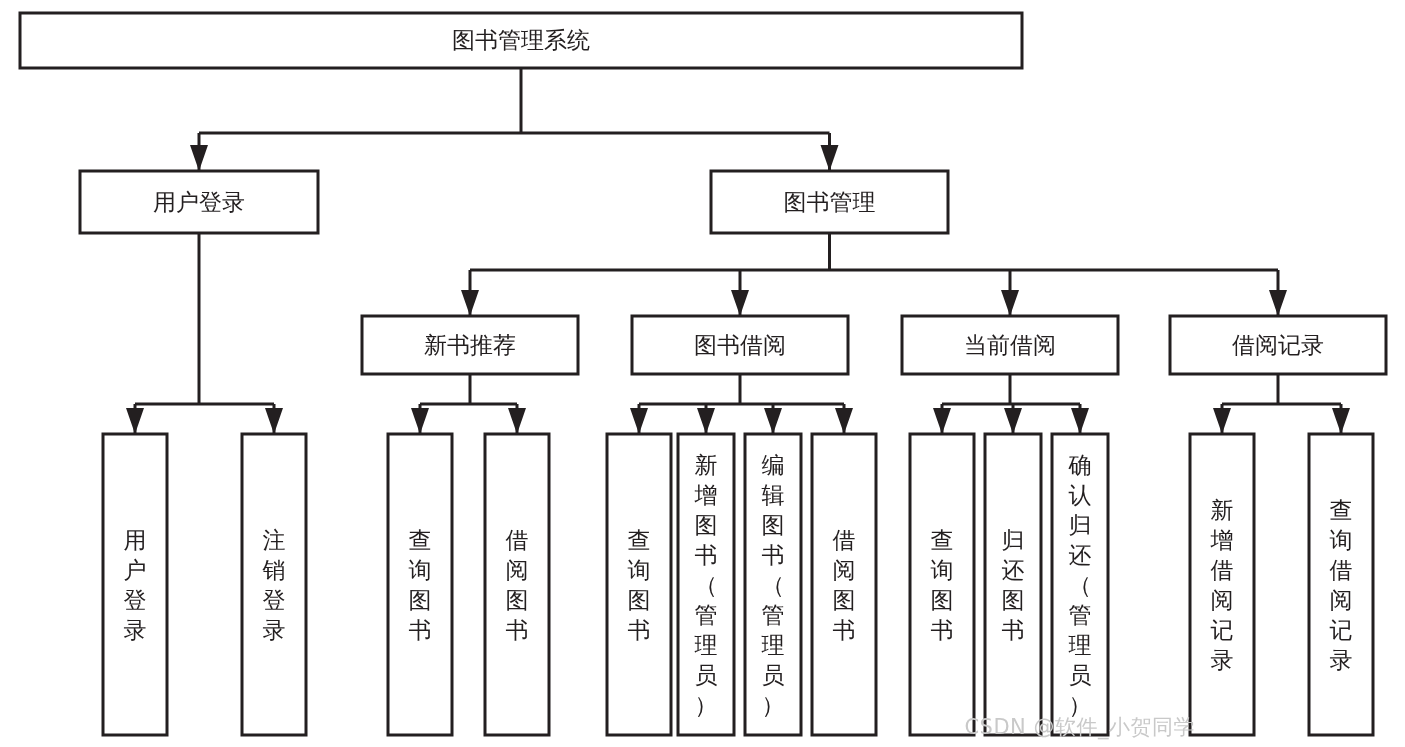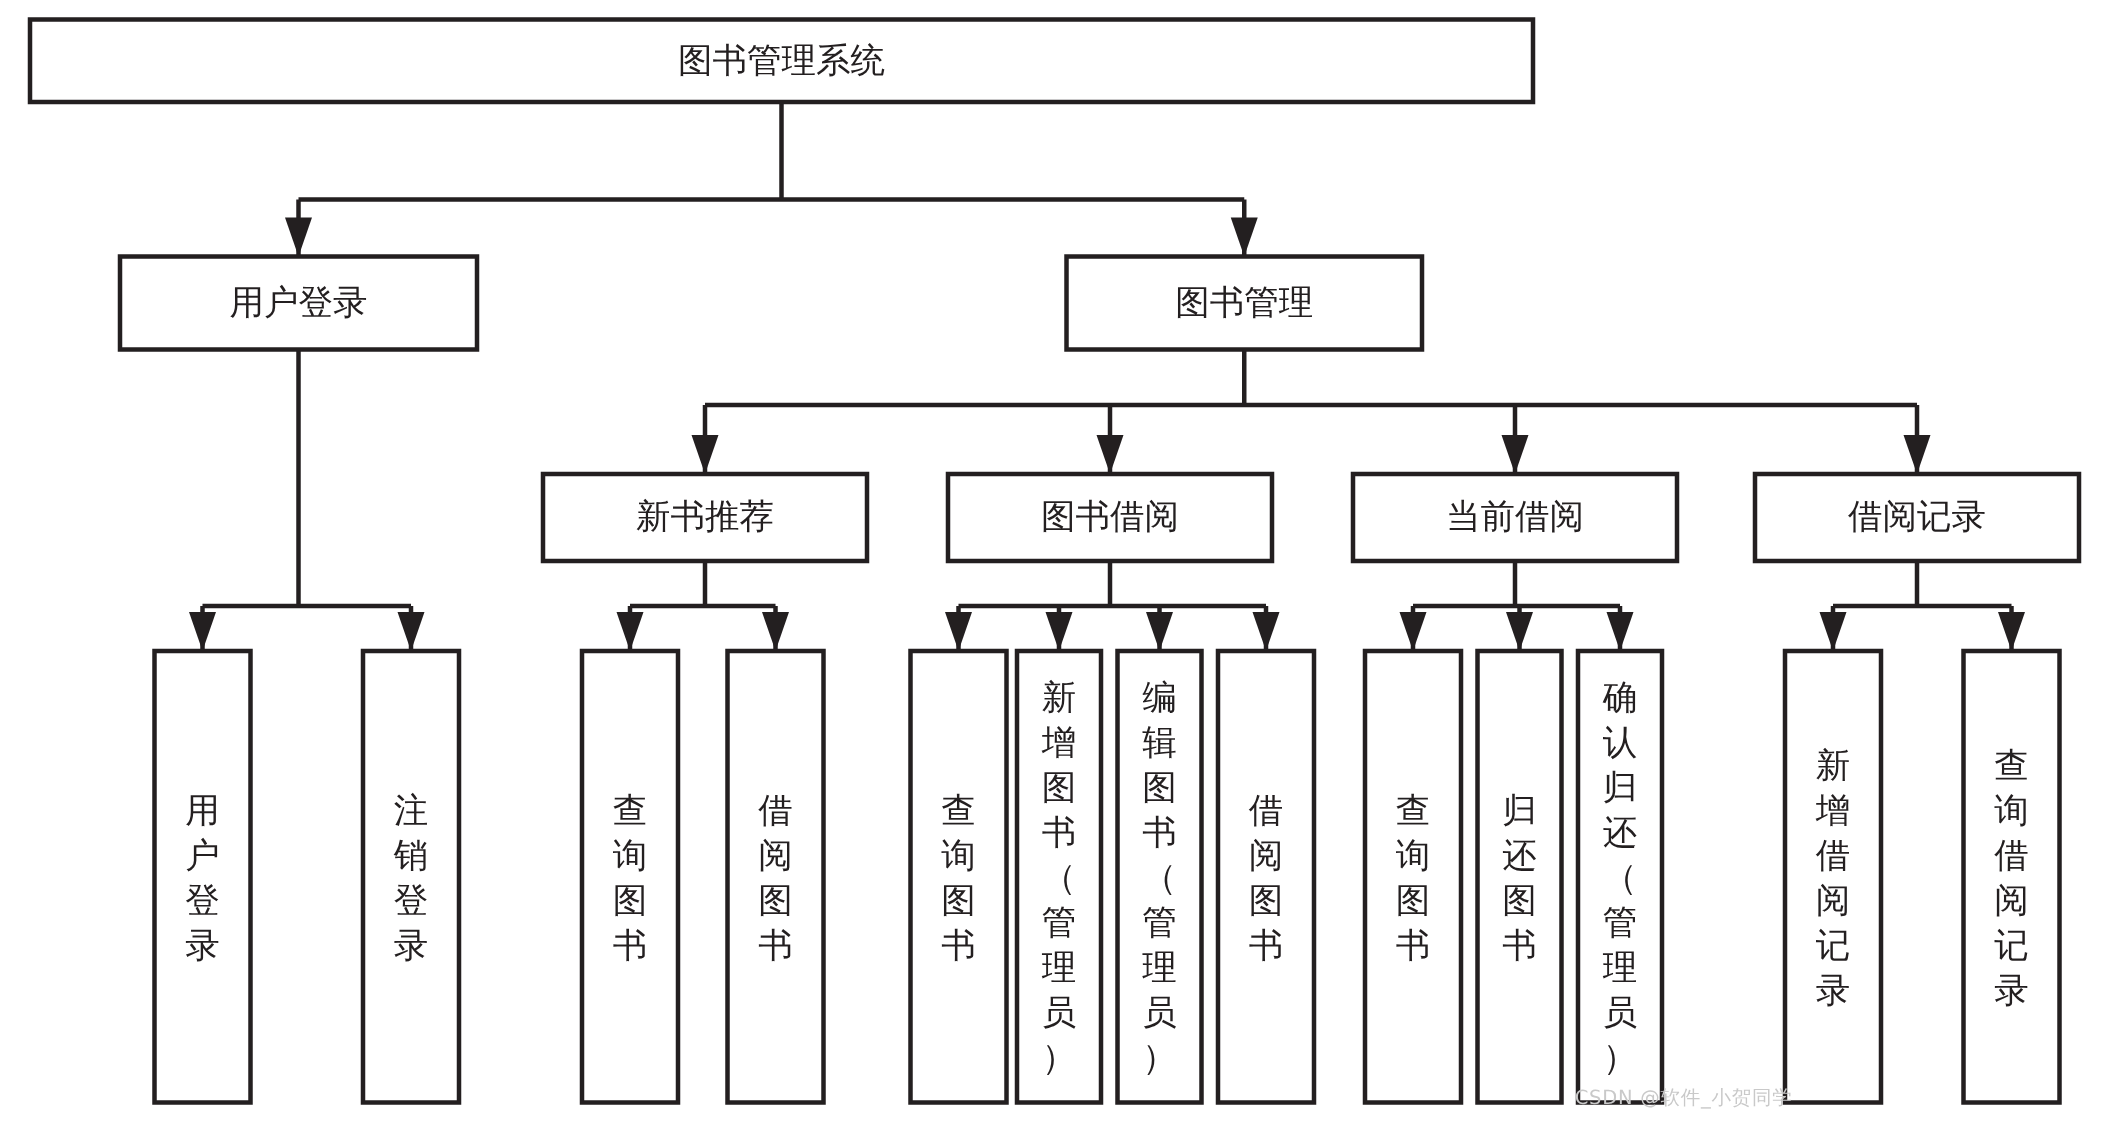--- a/index.html
+++ b/index.html
@@ -54,21 +54,21 @@
     font-family: "DejaVu Sans", "Liberation Sans", sans-serif;
     font-size: 23px;
     fill: #231f20;
     text-anchor: middle;
   }
   .watermark-text {
     position: absolute;
     right: 12px;
     bottom: 6px;
     font-family: "DejaVu Sans", "Liberation Sans", sans-serif;
-    font-size: 13px;
+    font-size: 21px;
     color: #c9c9c9;
     white-space: nowrap;
     letter-spacing: 0.5px;
     pointer-events: none;
   }
 </style>
 </head>
 <body>
 
 <div id="diagram-root">

